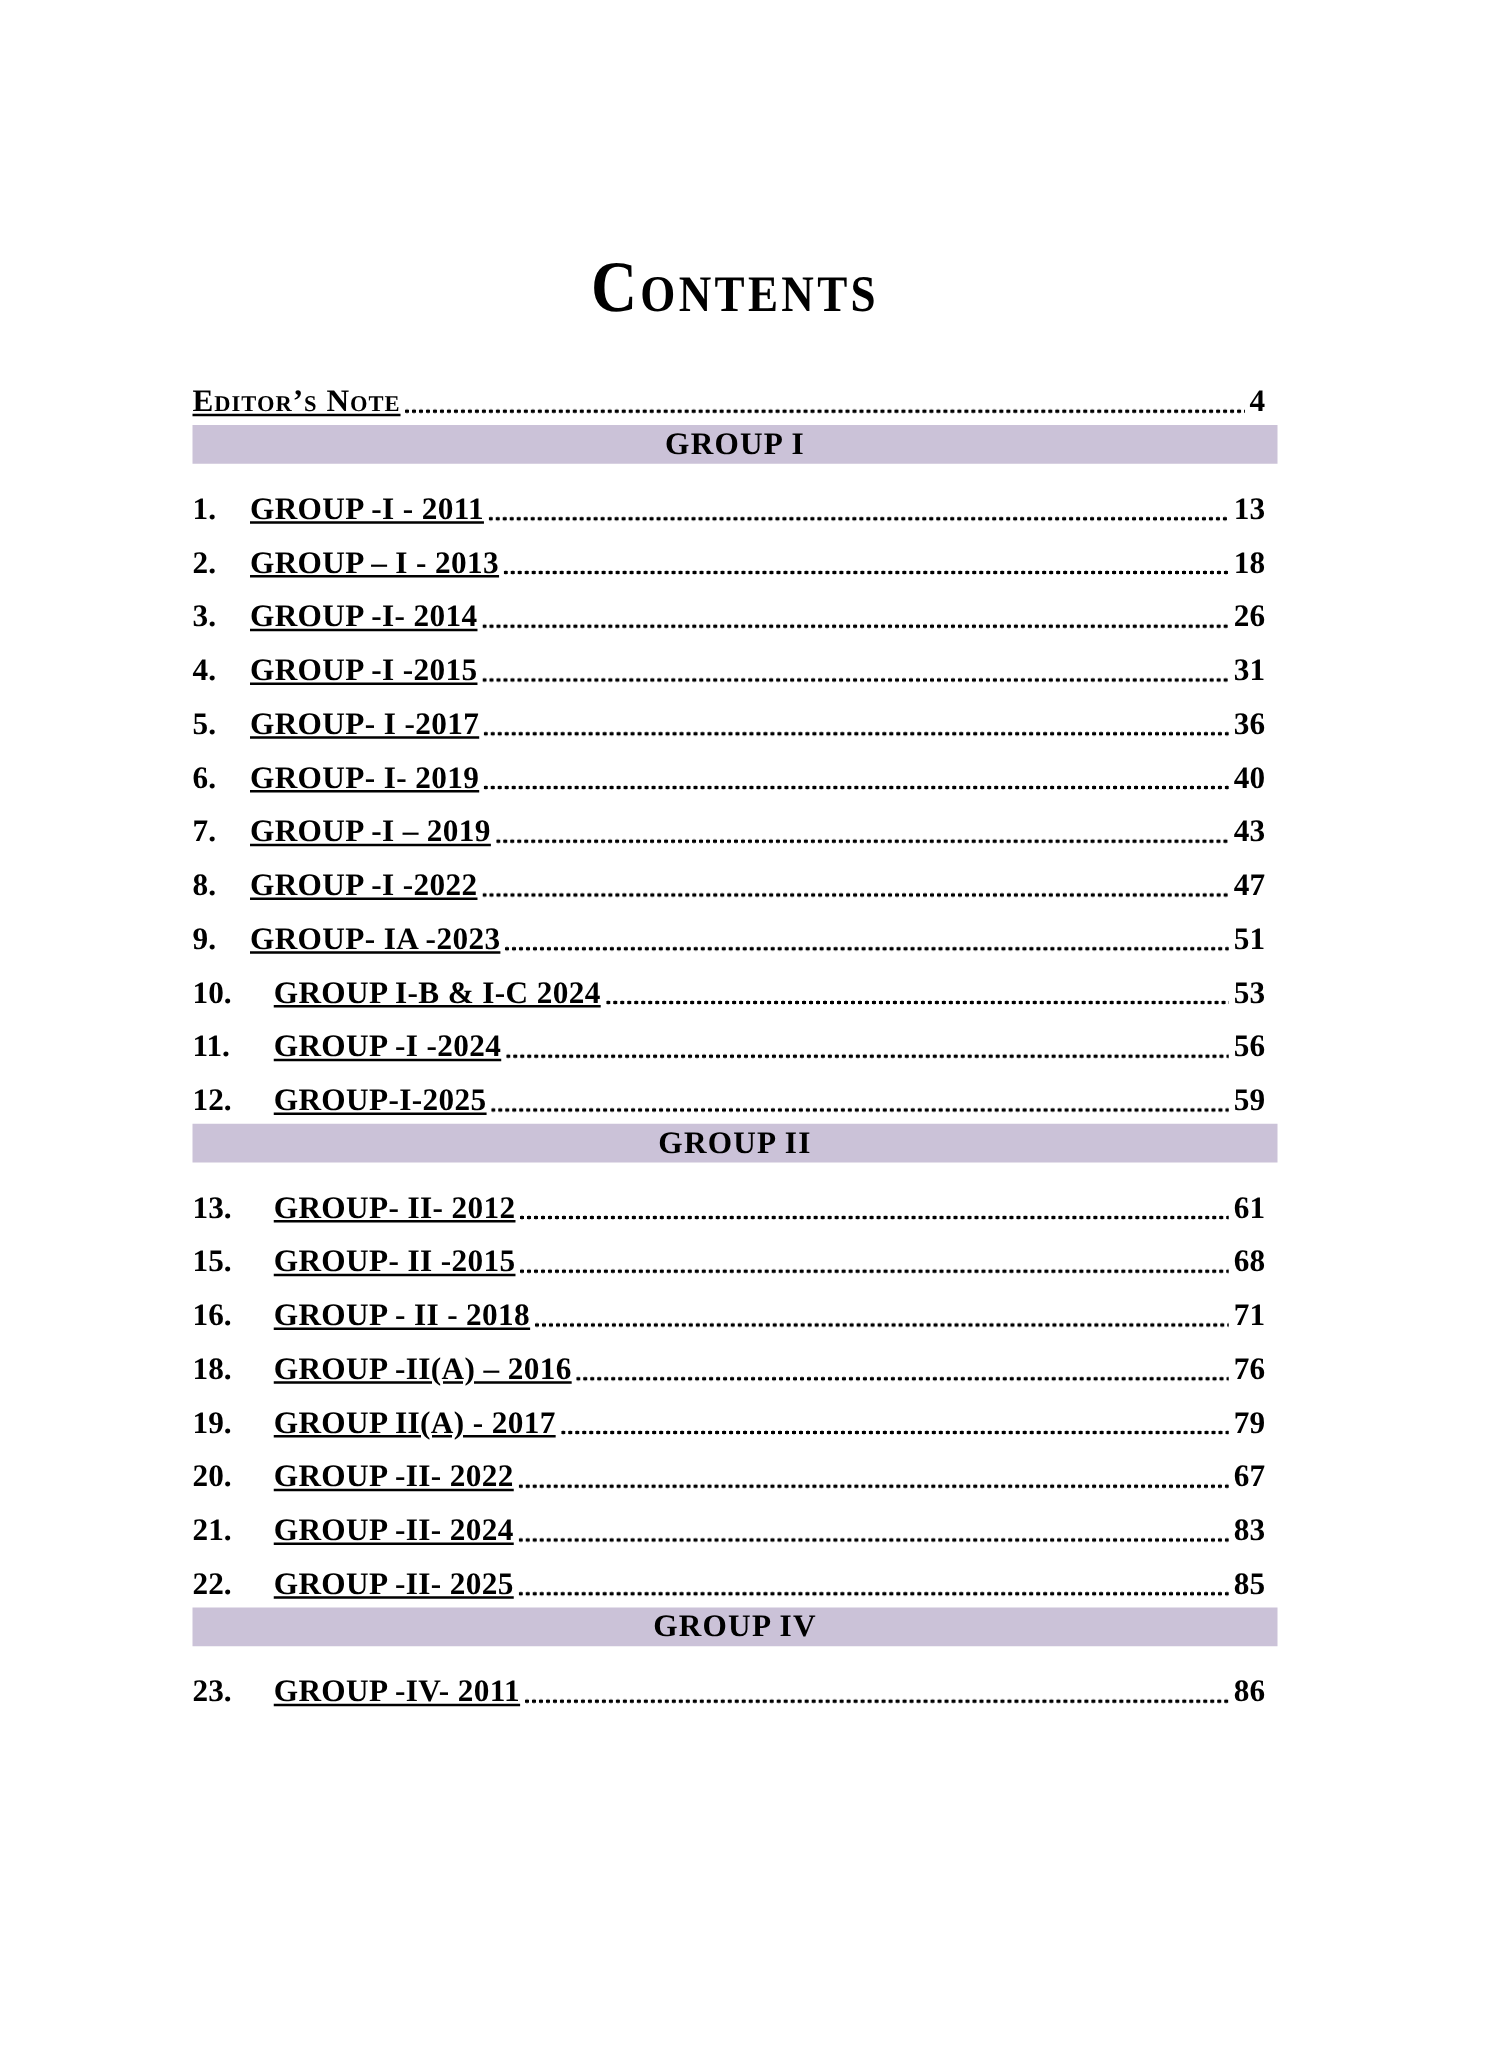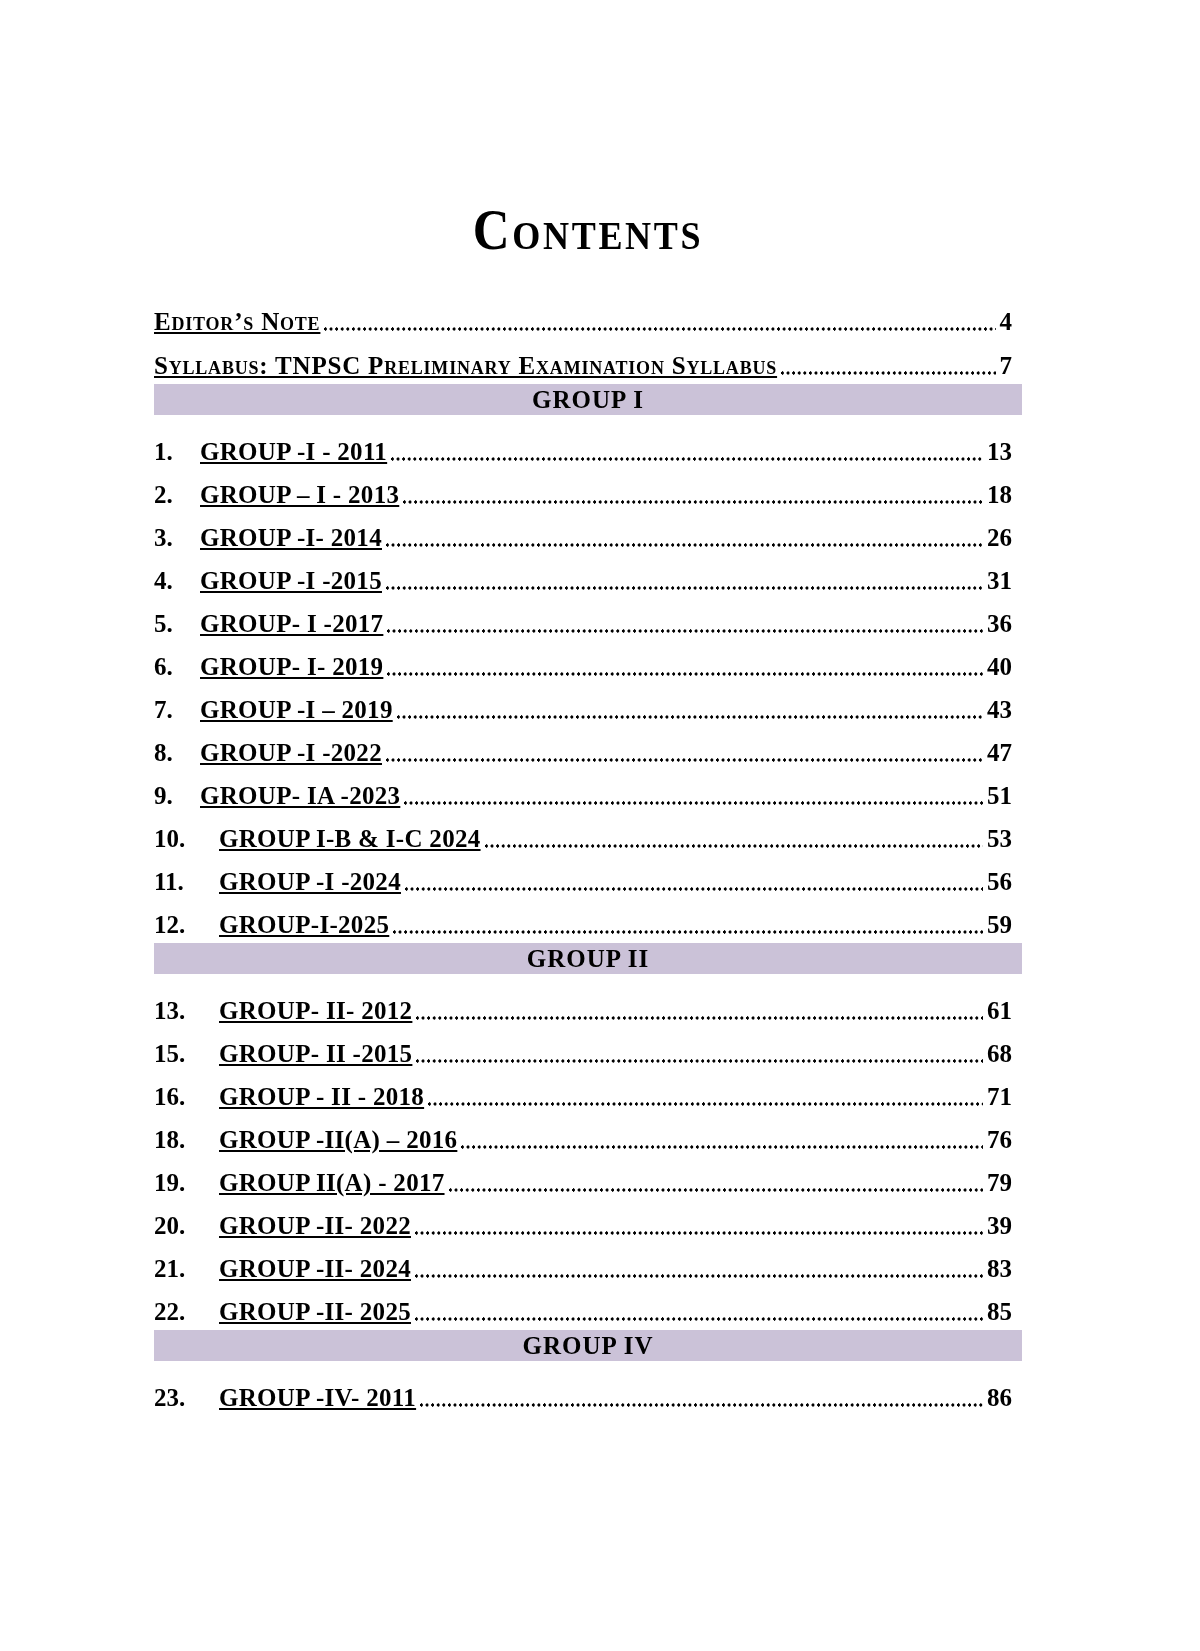--- a/index.html
+++ b/index.html
@@ -94,25 +94,20 @@
   <h1 class="page-title">Contents</h1>
 
   <div class="front-list">
 
       <div class="toc-row front-row" data-index="0">
         <span class="lbl">Editor’s Note</span>
         <span class="leader"></span>
         <span class="pg">4</span>
       </div>
 
-      <div class="toc-row front-row" data-index="1">
-        <span class="lbl">Syllabus: TNPSC Preliminary Examination Syllabus</span>
-        <span class="leader"></span>
-        <span class="pg">7</span>
-      </div>
     </div>
 
   <div>
 
       <div class="section" data-index="0">
         <div class="banner">
           <span>GROUP I</span>
         </div>
         <div class="rows">
 
@@ -242,21 +237,21 @@
               <span class="num">19.</span>
               <span class="lbl">GROUP II(A) - 2017</span>
               <span class="leader"></span>
               <span class="pg">79</span>
             </div>
 
             <div class="toc-row entry-row" data-index="7">
               <span class="num">20.</span>
               <span class="lbl">GROUP -II- 2022</span>
               <span class="leader"></span>
-              <span class="pg">39</span>
+              <span class="pg">67</span>
             </div>
 
             <div class="toc-row entry-row" data-index="8">
               <span class="num">21.</span>
               <span class="lbl">GROUP -II- 2024</span>
               <span class="leader"></span>
               <span class="pg">83</span>
             </div>
 
             <div class="toc-row entry-row" data-index="9">

